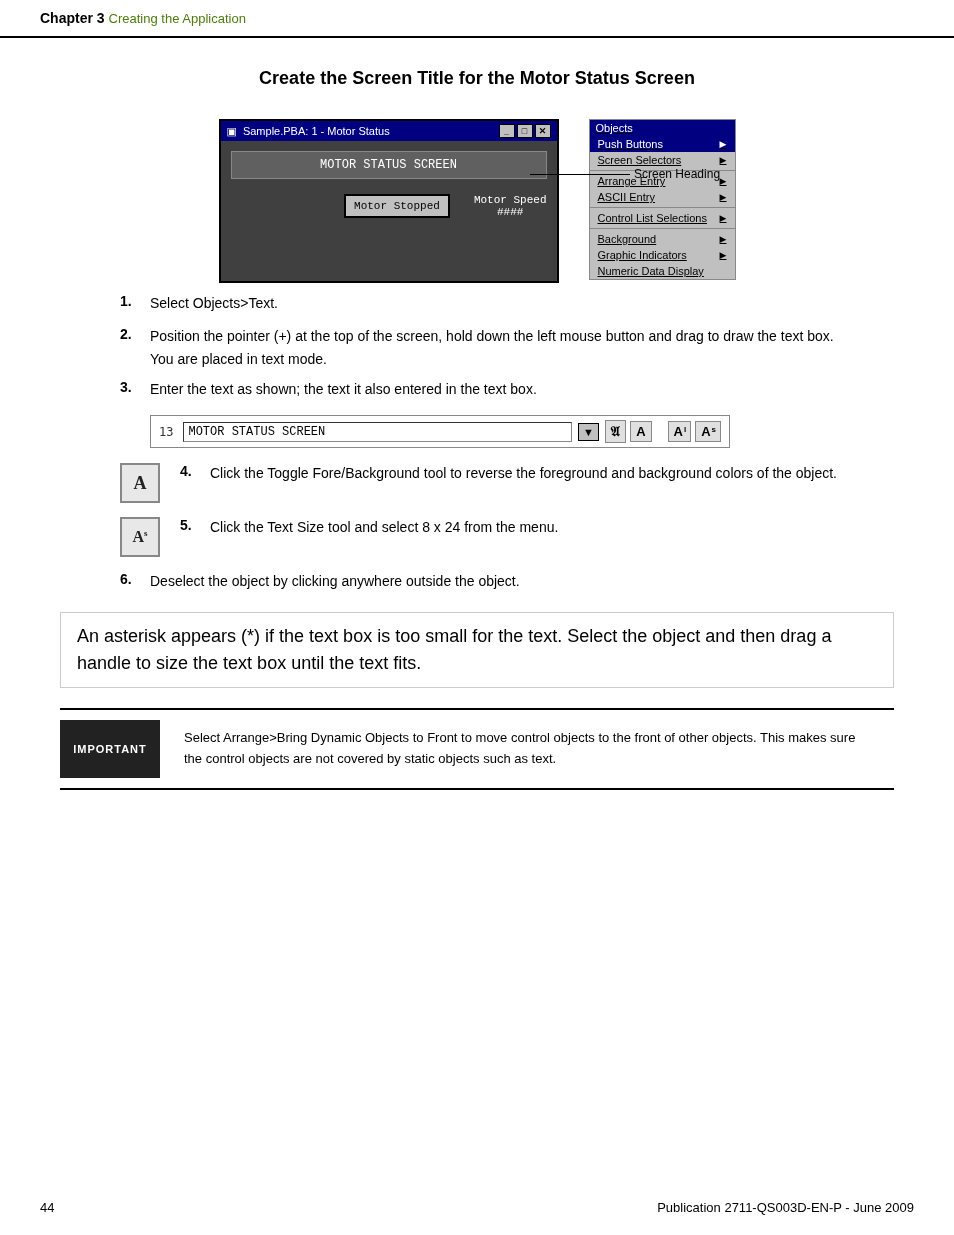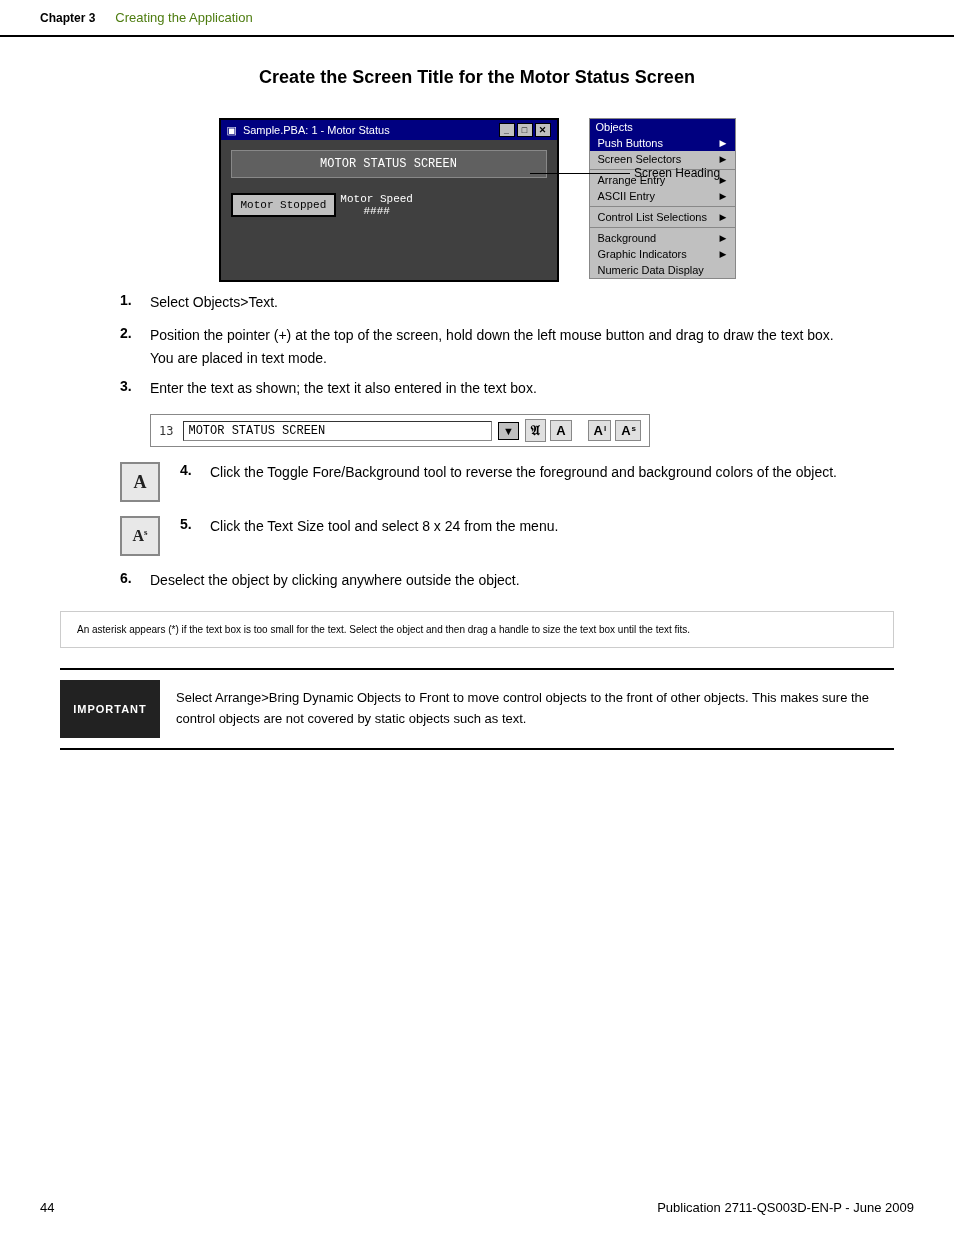--- a/index.html
+++ b/index.html
@@ -16,22 +16,22 @@
     
     .page-header {
       display: flex;
       align-items: center;
       padding: 10px 40px;
       border-bottom: 2px solid #000;
       margin-bottom: 0;
     }
     .header-chapter {
       font-weight: bold;
-      font-size: 12px;
-      margin-right: 20px;
+      font-size: 14px;
+      margin-right: 4px;
     }
     .header-subtitle {
       font-size: 13px;
       color: #4d7c0f;
     }
 
     
     .page-content {
       padding: 30px 60px 60px 60px;
     }
@@ -82,22 +82,23 @@
       font-weight: bold;
     }
     .win-content {
       background: #404040;
       padding: 10px;
       min-height: 140px;
       position: relative;
     }
     .motor-bottom-row {
       display: flex;
-      gap: 4px;
+      gap: 24px;
       margin-top: 15px;
+      justify-content: flex-end;
     }
     .motor-stopped-btn {
       background: #c0c0c0;
       border: 2px solid #000;
       padding: 4px 8px;
       font-size: 11px;
       font-family: 'Courier New', monospace;
       color: #000;
     }
     .motor-speed-block {
@@ -107,20 +108,21 @@
       text-align: center;
     }
 
     
     .objects-menu {
       border: 1px solid #888;
       background: #c0c0c0;
       width: 147px;
       font-size: 11px;
       flex-shrink: 0;
+      text-decoration: underline;
     }
     .objects-menu-title {
       background: #000080;
       color: white;
       padding: 2px 6px;
       font-size: 11px;
     }
     .objects-menu-item {
       padding: 2px 8px;
       display: flex;
@@ -161,21 +163,21 @@
 
     
     .text-input-row {
       display: flex;
       align-items: center;
       gap: 6px;
       margin: 15px 0 15px 30px;
       background: #fff;
       border: 1px solid #888;
       padding: 4px 8px;
-      width: 500px;
+      width: 580px;
     }
     .text-input-num {
       font-size: 12px;
       font-family: monospace;
       color: #333;
       margin-right: 4px;
     }
     .text-input-field {
       font-family: 'Courier New', monospace;
       font-size: 12px;
@@ -240,21 +242,21 @@
       padding: 12px 16px;
       display: flex;
       align-items: center;
       justify-content: center;
       min-width: 80px;
       text-transform: uppercase;
       letter-spacing: 1px;
     }
     .tip-content {
       padding: 10px 16px;
-      font-size: 10px;
+      font-size: 18px;
       line-height: 1.5;
       border: 1px solid #ccc;
       flex: 1;
       background: #fff;
     }
 
     
     .important-box {
       display: flex;
       gap: 0;
@@ -270,21 +272,21 @@
       font-size: 11px;
       padding: 12px 12px;
       display: flex;
       align-items: center;
       justify-content: center;
       min-width: 100px;
       text-transform: uppercase;
       letter-spacing: 1px;
     }
     .important-content {
-      padding: 8px 16px;
+      padding: 8px 24px;
       font-size: 13px;
       line-height: 1.6;
       flex: 1;
     }
 
     
     .page-footer {
       position: absolute;
       bottom: 20px;
       left: 40px;

